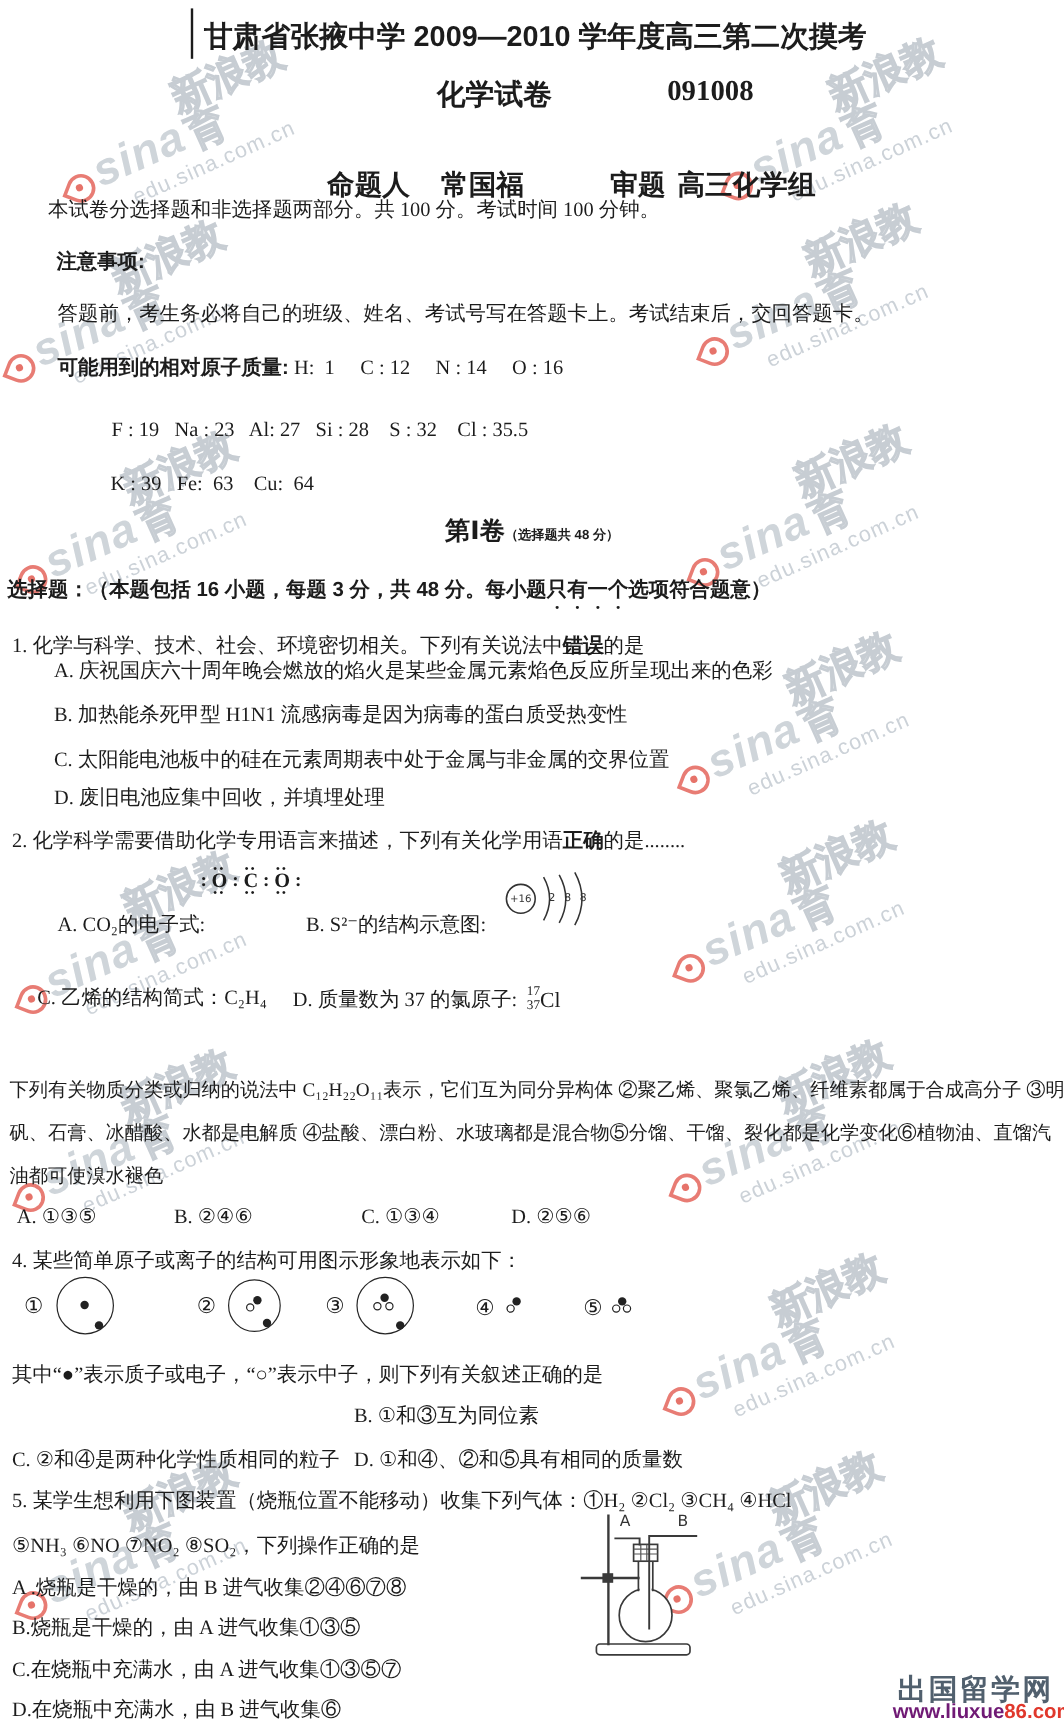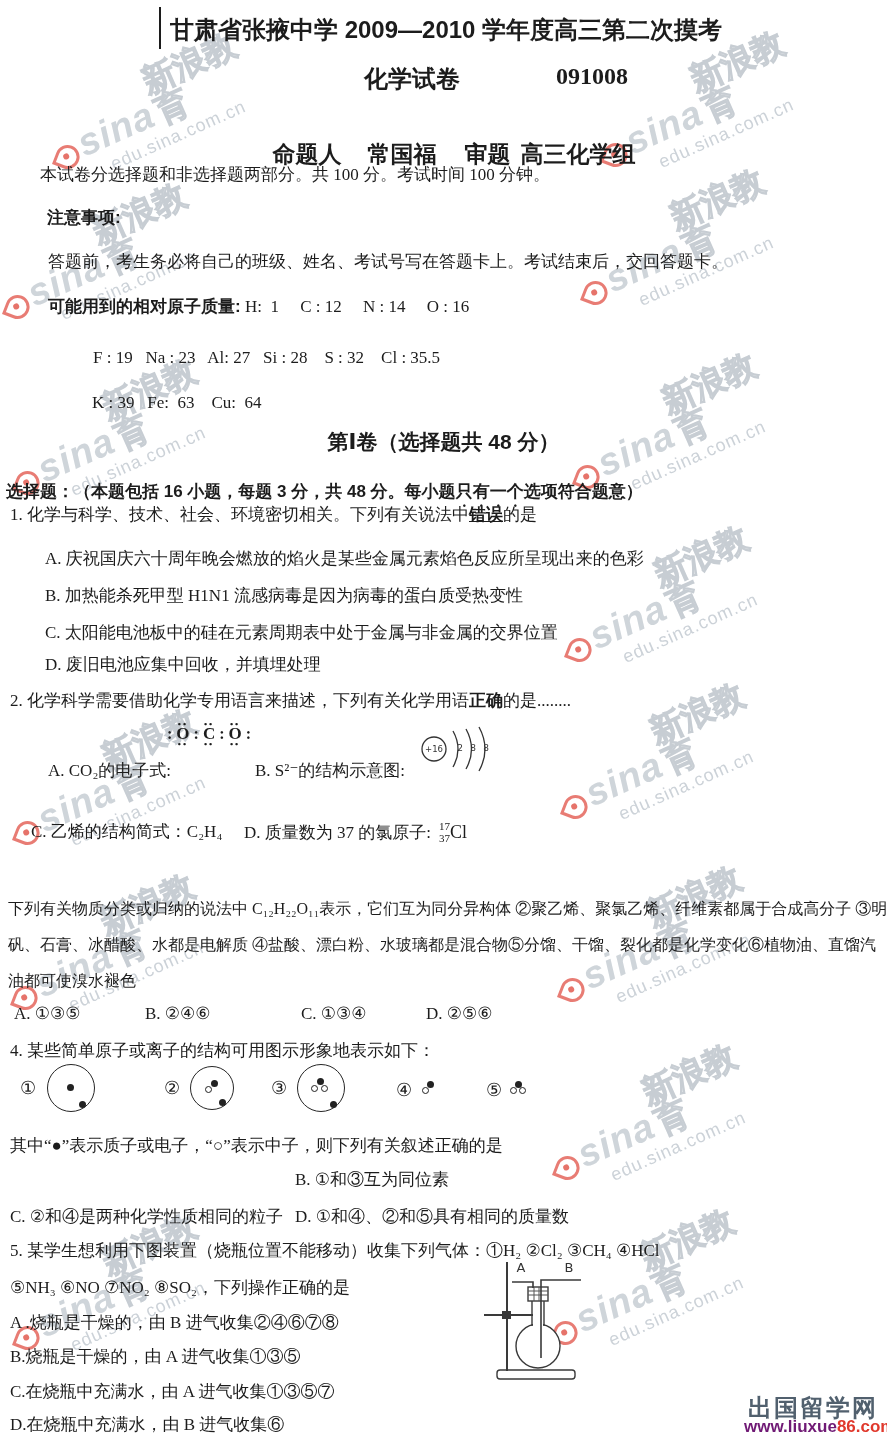--- a/index.html
+++ b/index.html
@@ -10,31 +10,31 @@
   .b{font-weight:bold;}
   .u{font-weight:bold;text-decoration:underline;font-family:"Liberation Sans","DejaVu Sans",sans-serif;}
   .emph-dots{text-emphasis:filled dot;-webkit-text-emphasis:filled dot;
              text-emphasis-position:under left;-webkit-text-emphasis-position:under;}
   .small-fit{font-size:16px;}
   
   .vbar{position:absolute;left:159px;top:7px;width:2px;height:42px;background:#1c1c1c;z-index:2;}
   .title{position:absolute;left:170px;top:14px;font-size:24px;z-index:2;}
   .sub{position:absolute;top:63px;font-size:24px;z-index:2;}
   .authors{position:absolute;left:247px;top:112px;font-size:23px;z-index:2;white-space:pre;}
-  .authors .gap1{margin-left:26px;} .authors .gap2{margin-left:28px;} .authors .gap3{margin-left:10px;}
+  .authors .gap1{margin-left:26px;} .authors .gap2{margin-left:72px;} .authors .gap3{margin-left:10px;}
   .vol{position:absolute;left:0;right:0;top:428px;text-align:center;z-index:2;}
-  .vol .t{font-size:21px;} .vol .n{font-size:21px;}
+  .vol .t{font-size:21px;} .vol .n{font-size:11px;}
   
   .edot{position:absolute;left:163px;top:720px;display:flex;align-items:center;z-index:2;}
   .ed-colon{font-weight:bold;font-size:16px;margin:0 4px;}
   .ed-atom{display:inline-flex;flex-direction:column;align-items:center;line-height:0.62;
            font-weight:bold;font-size:17px;}
   .ed-dots{font-size:9px;letter-spacing:2px;line-height:1;}
   
-  .iso{display:inline-flex;align-items:flex-start;margin-left:8px;}
+  .iso{display:inline-flex;align-items:center;margin-left:8px;}
   .iso-nums{display:inline-flex;flex-direction:column;font-size:11px;line-height:1.05;text-align:right;}
   .iso-sym{font-size:18px;}
   
   .orb{position:absolute;border:1.7px solid #262626;border-radius:50%;z-index:2;background:transparent;}
   .dg-lbl{position:absolute;font-size:18px;z-index:2;}
   .nd{position:absolute;border-radius:50%;}
   .nd.solid{width:7px;height:7px;background:#222;}
   .nd.hollow{width:5px;height:5px;border:1.5px solid #222;background:#fff;}
   .el{position:absolute;width:7px;height:7px;background:#222;border-radius:50%;}
   .cluster{position:absolute;width:18px;height:15px;z-index:2;}
@@ -262,21 +262,21 @@
   <div class="ln" style="left:48px;top:251px">答题前，考生务必将自己的班级、姓名、考试号写在答题卡上。考试结束后，交回答题卡。</div>
   <div class="ln" style="left:48px;top:296px"><span class="hei">可能用到的相对原子质量:</span><span> H:  1     C : 12     N : 14     O : 16</span></div>
   <div class="ln" style="left:93px;top:347px">F : 19   Na : 23   Al: 27   Si : 28    S : 32    Cl : 35.5</div>
   <div class="ln" style="left:92px;top:392px">K : 39   Fe:  63    Cu:  64</div>
 
   <div class="vol hei">
     <span class="t">第Ⅰ卷</span><span class="n">（选择题共 48 分）</span>
   </div>
   <div class="ln hei" style="left:6px;top:481px"><span>选择题：（本题包括 16 小题，每题 3 分，共 48 分。每小题</span><span class="emph-dots">只有一个</span><span>选项符合题意）</span></div>
 
-  <div class="ln" style="left:10px;top:504px"><span>1. 化学与科学、技术、社会、环境密切相关。下列有关说法中</span><span class="u">错误</span><span>的是</span></div>
+  <div class="ln" style="left:10px;top:527px"><span>1. 化学与科学、技术、社会、环境密切相关。下列有关说法中</span><span class="u">错误</span><span>的是</span></div>
   <div class="ln" style="left:45px;top:548px">A. 庆祝国庆六十周年晚会燃放的焰火是某些金属元素焰色反应所呈现出来的色彩</div>
   <div class="ln" style="left:45px;top:585px">B. 加热能杀死甲型 H1N1 流感病毒是因为病毒的蛋白质受热变性</div>
   <div class="ln" style="left:45px;top:622px">C. 太阳能电池板中的硅在元素周期表中处于金属与非金属的交界位置</div>
   <div class="ln" style="left:45px;top:654px">D. 废旧电池应集中回收，并填埋处理</div>
 
   <div class="ln" style="left:10px;top:690px"><span>2. 化学科学需要借助化学专用语言来描述，下列有关化学用语</span><span class="hei">正确</span><span>的是</span><span>........</span></div>
 
   <div class="edot">
     <span class="ed-colon">:</span>
     <span class="ed-atom">

